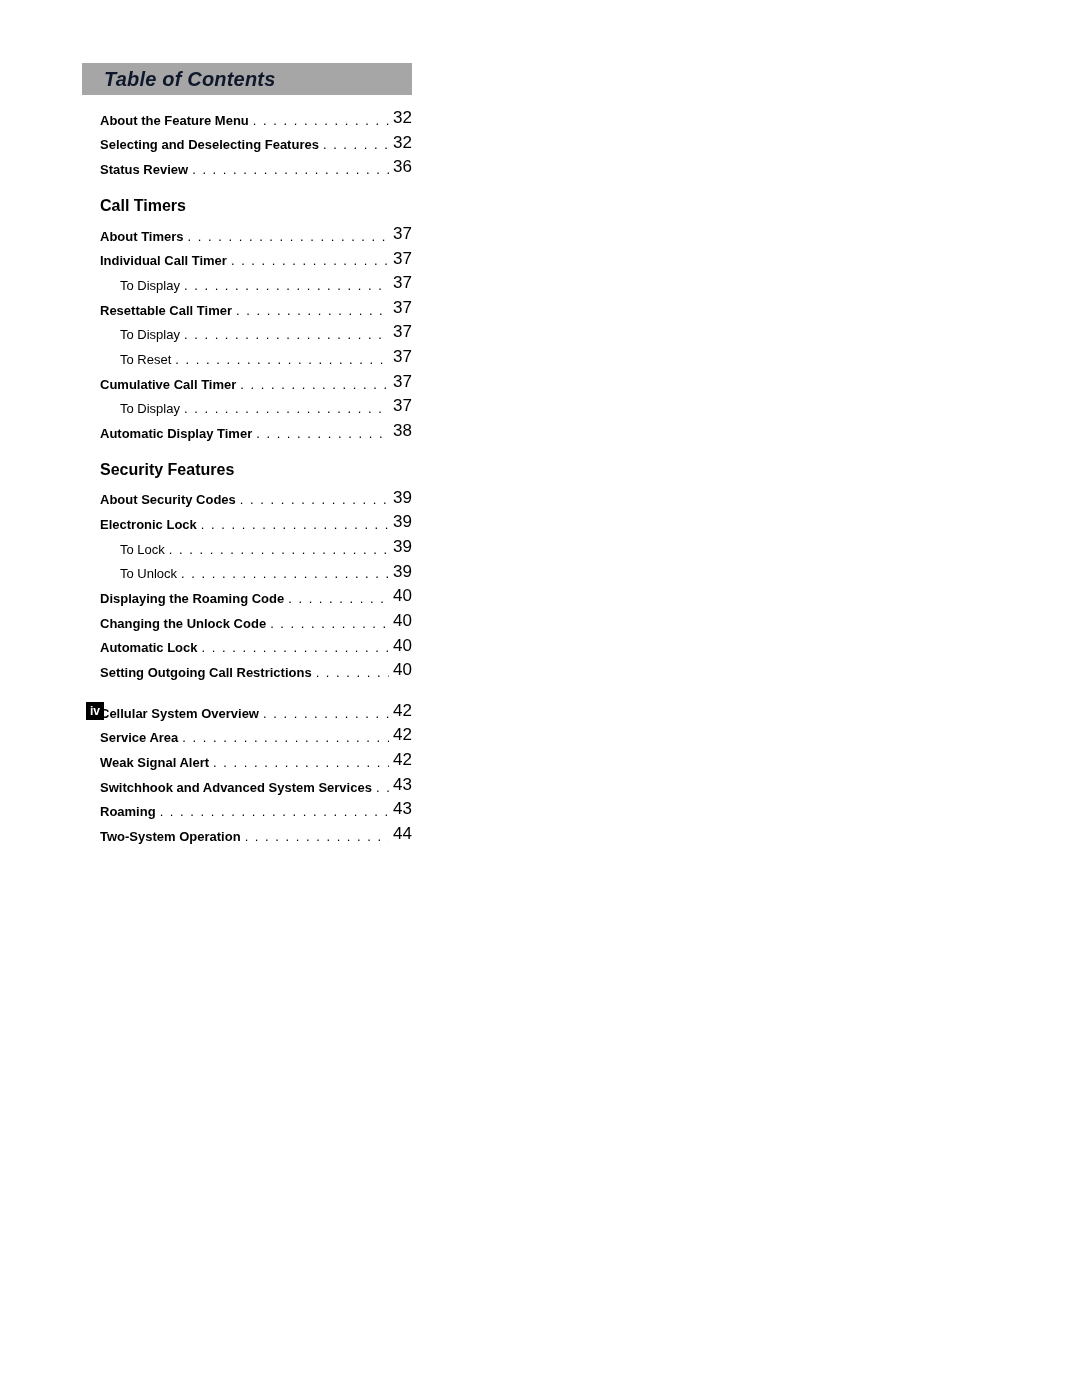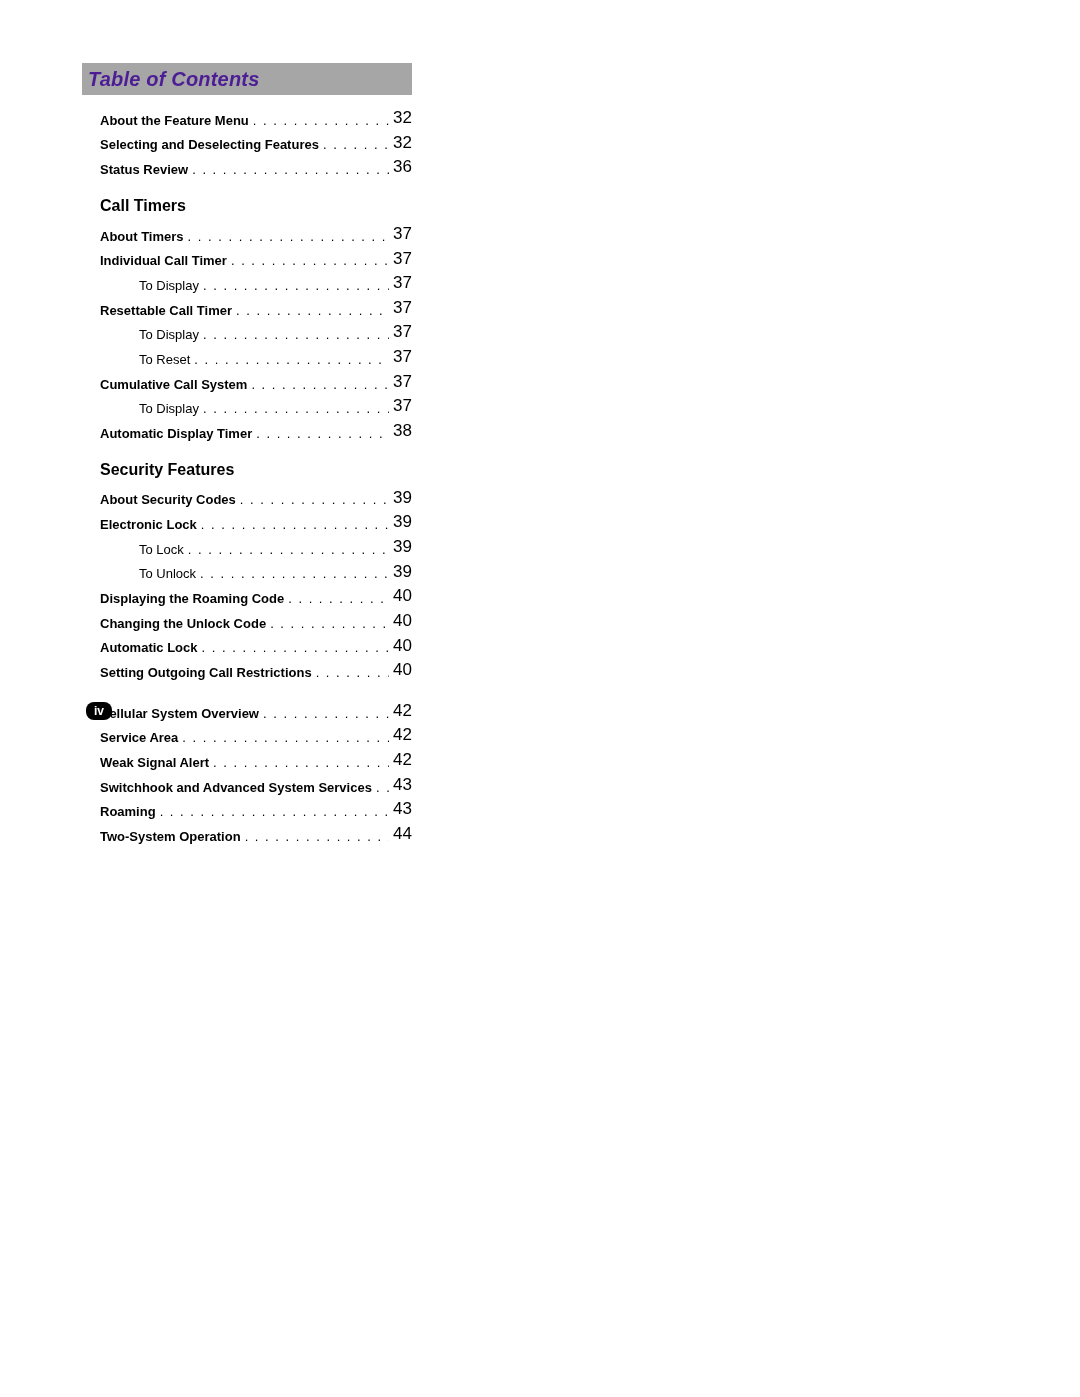--- a/index.html
+++ b/index.html
@@ -22,25 +22,26 @@
     top: 63px;
     width: 330px;
     height: 32px;
     background: #a6a6a6;
     display: flex;
     align-items: center;
     padding-left: 6px;
     box-sizing: border-box;
   }
   .header-bar span {
-    color: #4c1d95;
+    color: #0f172a;
     font-style: italic;
     font-weight: 700;
     font-size: 20px;
     letter-spacing: .2px;
+    margin-left: 16px;
   }
   .content {
     position: absolute;
     left: 100px;
     top: 106px;
     width: 312px;
   }
   .section-title {
     font-weight: 700;
     font-size: 16px;
@@ -51,21 +52,21 @@
   .toc-line {
     display: flex;
     align-items: flex-end;
     font-size: 13px;
     line-height: 1.45;
     white-space: nowrap;
   }
   .toc-line .label { flex: 0 0 auto; }
   .toc-line.bold .label { font-weight: 700; }
   .toc-line.sub { padding-left: 20px; }
-  .toc-line.sub .label { font-weight: 400; margin-left: 19px; }
+  .toc-line.sub .label { font-weight: 400; }
   .toc-line .dots {
     flex: 1 1 auto;
     overflow: hidden;
     position: relative;
     margin: 0 4px;
     height: 1em;
   }
   .toc-line .dots::after {
     content: ". . . . . . . . . . . . . . . . . . . . . . . . . . . . . . . . . . . . . . . . . . . . . . . . . . . . . . . . . . . . . . . . . . . . . . . . . . . . . . . . . . . . . . . . . . . . . . . . . . . . . . . . . . . . . . . . . . . . . . . . . . . . . . . . . . . . . . . . . . . . . . . . . . . . . . . . . . . . . . . .";
     position: absolute;
@@ -77,30 +78,29 @@
   }
   .toc-line .pg {
     flex: 0 0 auto;
     font-weight: 400;
     font-size: 17px;
   }
   .page-number-box {
     position: absolute;
     left: 86px;
     top: 702px;
-    width: 26px;
+    width: 18px;
     height: 18px;
     background: #000;
     color: #fff;
     font-weight: 700;
     font-size: 12px;
     display: flex;
     align-items: center;
     justify-content: center;
-    border-radius: 8px;
   }
 </style>
 </head>
 <body>
 
 <div class="page">
 
   <div class="header-bar">
     <span>Table of Contents</span>
   </div>
@@ -149,21 +149,21 @@
           <span class="label">To Display</span>
           <span class="dots"></span>
           <span class="pg">37</span>
         </div>
         <div class="toc-line sub">
           <span class="label">To Reset</span>
           <span class="dots"></span>
           <span class="pg">37</span>
         </div>
         <div class="toc-line bold">
-          <span class="label">Cumulative Call System</span>
+          <span class="label">Cumulative Call Timer</span>
           <span class="dots"></span>
           <span class="pg">37</span>
         </div>
         <div class="toc-line sub">
           <span class="label">To Display</span>
           <span class="dots"></span>
           <span class="pg">37</span>
         </div>
         <div class="toc-line bold">
           <span class="label">Automatic Display Timer</span>

